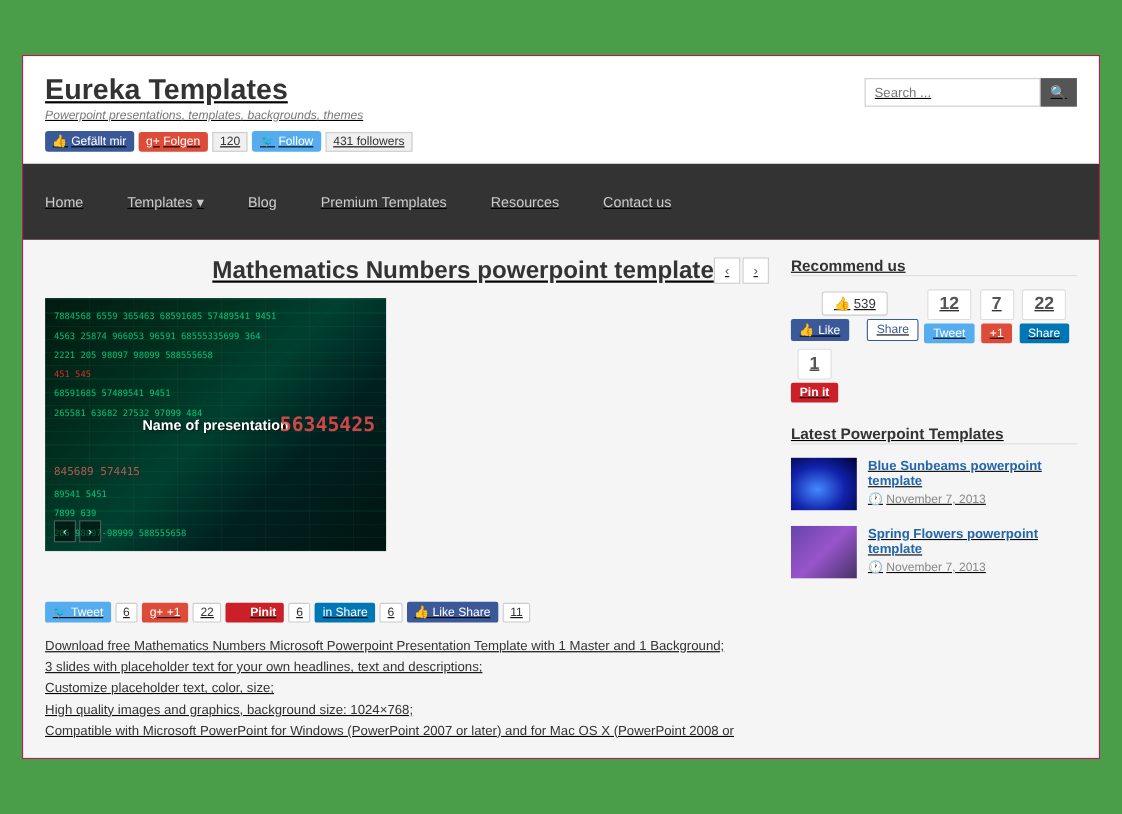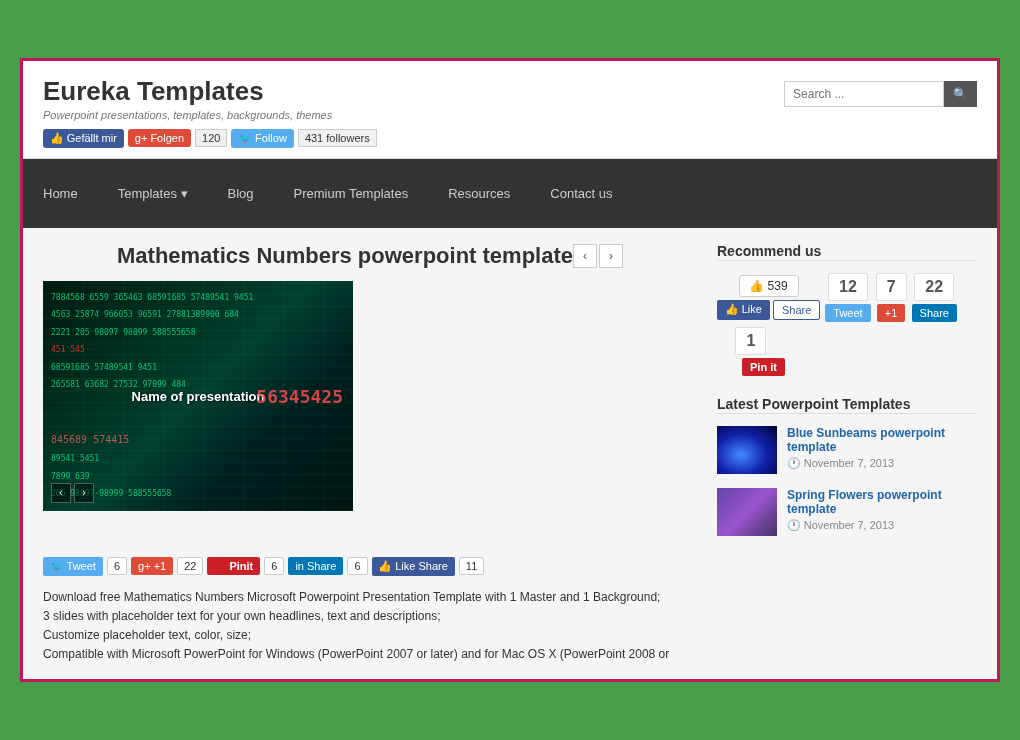--- a/index.html
+++ b/index.html
@@ -9,21 +9,22 @@
       background: #4a9e4a;
       display: flex;
       justify-content: center;
       align-items: center;
       min-height: 740px;
       padding: 10px;
     }
     .page-wrapper {
       width: 980px;
       background: #be185d;
-      border: 3px solid #be185d;
+      border: 1px solid #be185d;
+      text-decoration: underline;
     }
     
     .header {
       background: #fff;
       padding: 15px 20px 10px 20px;
       border-bottom: 1px solid #ddd;
     }
     .header-top {
       display: flex;
       justify-content: space-between;
@@ -143,21 +144,21 @@
       width: 260px;
       flex-shrink: 0;
     }
     
     .article-title {
       font-size: 22px;
       font-weight: bold;
       color: #333;
       margin-bottom: 12px;
       display: flex;
-      justify-content: center;
+      justify-content: flex-end;
       align-items: center;
     }
     .nav-arrows {
       display: flex;
       gap: 2px;
     }
     .arrow-btn {
       border: 1px solid #ccc;
       background: white;
       width: 24px;
@@ -383,21 +384,20 @@
     }
     .pin-btn {
       background: #cb2027;
       color: white;
       font-size: 11px;
       padding: 3px 8px;
       border-radius: 2px;
       cursor: pointer;
       border: none;
       font-weight: bold;
-      margin-left: 25px;
     }
     
     .latest-section {}
     .latest-item {
       display: flex;
       gap: 10px;
       margin-bottom: 14px;
       align-items: flex-start;
     }
     .latest-thumb {
@@ -499,21 +499,21 @@
         <div class="nav-arrows">
           <button class="arrow-btn">‹</button>
           <button class="arrow-btn">›</button>
         </div>
       </div>
 
       <div class="template-image">
         <div class="template-image-overlay"></div>
         <div class="template-image-numbers">
           <span>7884568  6559  365463  68591685  57489541  9451</span>
-          <span>4563  25874  966053  96591  27881389900  684</span>
+          <span>4563  25874  966053  96591  68555335699  364</span>
           <span>2221  205  98097 98099  588555658</span>
           <span style="color:rgba(255,50,50,0.8)">451 545</span>
           <span>68591685  57489541  9451</span>
           <span>265581  63682 27532 97099  484</span>
           <span style="height:30px"></span>
           <span style="color:rgba(255,100,100,0.7); font-size:10px">845689  574415</span>
           <span>89541 5451</span>
           <span>7899  639</span>
           <span>205  98897-98999  588555658</span>
         </div>
@@ -537,35 +537,36 @@
         <button class="share-btn btn-linkedin">in Share</button>
         <span class="share-count">6</span>
         <button class="share-btn btn-fb">👍 Like  Share</button>
         <span class="share-count">11</span>
       </div>
 
       <div class="description">
         <div>Download free Mathematics Numbers Microsoft Powerpoint Presentation Template with 1 Master and 1 Background;</div>
         <div>3 slides with placeholder text for your own headlines, text and descriptions;</div>
         <div>Customize placeholder text, color, size;</div>
+        <div>High quality images and graphics, background size: 1024×768;</div>
         <div>Compatible with Microsoft PowerPoint for Windows (PowerPoint 2007 or later) and for Mac OS X (PowerPoint 2008 or</div>
       </div>
     </div>
 
     <div class="sidebar">
 
       <div class="recommend-section">
         <div class="section-title">Recommend us</div>
         <div class="recommend-grid">
           <div class="like-block">
             <div class="like-count-box">
               <span>👍</span>
               <span>539</span>
             </div>
-            <div style="display:flex;gap:3px">
+            <div style="display:flex;gap:16px">
               <button class="fb-like-btn">👍 Like</button>
               <button class="fb-share-btn">Share</button>
             </div>
           </div>
           <div class="count-box">
             <div class="count-num">12</div>
             <button class="tweet-btn">Tweet</button>
           </div>
           <div class="count-box">
             <div class="count-num">7</div>

